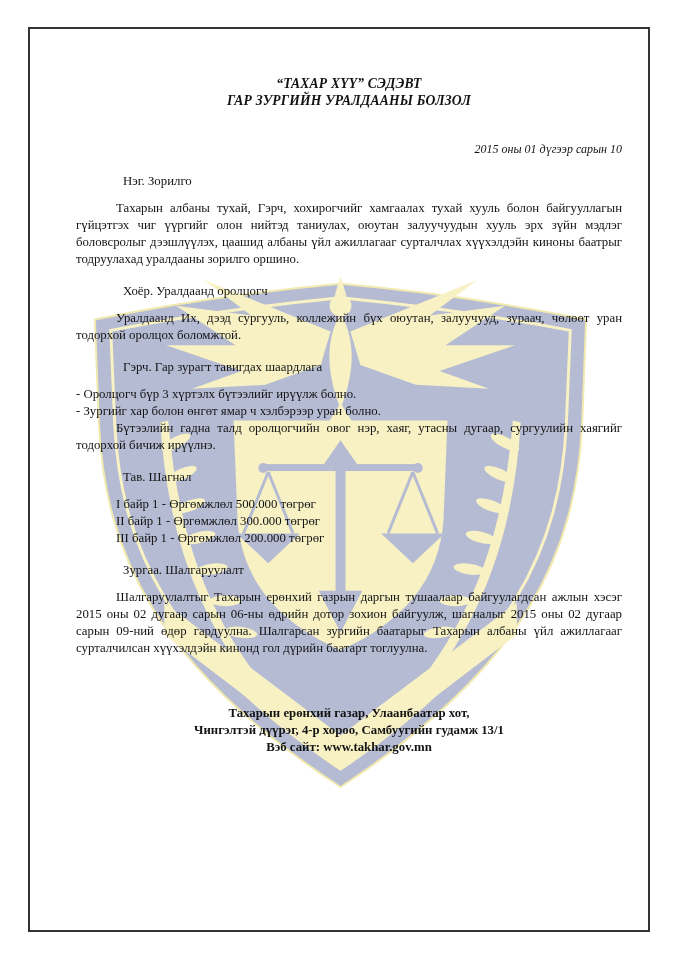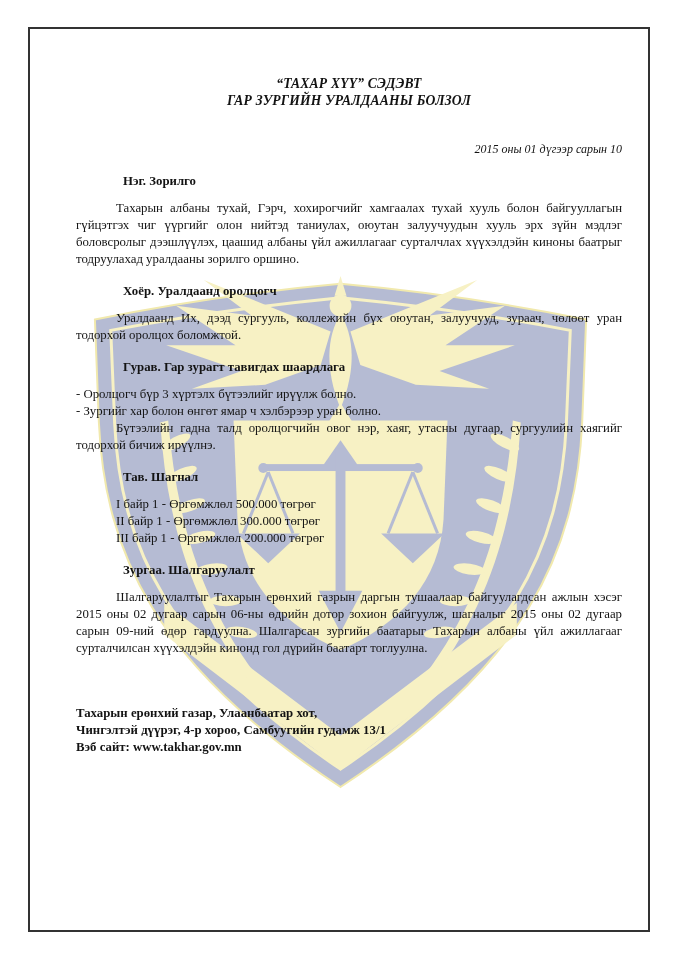--- a/index.html
+++ b/index.html
@@ -30,34 +30,34 @@
   }
   .title{
     text-align:center;font-weight:bold;font-style:italic;
     font-size:13.6px;line-height:17px;letter-spacing:.2px;
   }
   .date-line{
     text-align:right;font-style:italic;font-size:12px;
     margin:32px 0 8px 0;
   }
   .heading{
-    font-weight:bold;text-indent:47px;
+    font-weight:normal;text-indent:47px;
     margin:15px 0 10px 0;
   }
   .para{
     text-indent:40px;text-align:justify;margin:0;
   }
   .plainline{
     text-align:justify;margin:0;
   }
   .prize{
     text-indent:40px;margin:0;
   }
   .footer{
-    margin-top:48px;font-weight:bold;
+    margin-top:48px;text-align:center;font-weight:bold;
     font-size:12.8px;line-height:17px;
   }
 </style>
 </head>
 <body>
 
 <div class="page">
 
   <svg class="watermark" viewBox="0 0 520 548" aria-hidden="true">
 
@@ -138,21 +138,21 @@
       <div class="heading">Нэг. Зорилго</div>
       <p class="para">Тахарын албаны тухай, Гэрч, хохирогчийг хамгаалах тухай хууль болон байгууллагын гүйцэтгэх чиг үүргийг олон нийтэд таниулах, оюутан залуучуудын хууль эрх зүйн мэдлэг боловсролыг дээшлүүлэх, цаашид албаны үйл ажиллагааг сурталчлах хүүхэлдэйн киноны баатрыг тодруулахад уралдааны зорилго оршино.</p>
     </div>
 
     <div>
       <div class="heading">Хоёр. Уралдаанд оролцогч</div>
       <p class="para">Уралдаанд Их, дээд сургууль, коллежийн бүх оюутан, залуучууд, зураач, чөлөөт уран тодорхой оролцох боломжтой.</p>
     </div>
 
     <div>
-      <div class="heading">Гурав. Гар зурагт тавигдах шаардлага</div>
+      <div class="heading">Гэрч. Гар зурагт тавигдах шаардлага</div>
       <p class="plainline">- Оролцогч бүр 3 хүртэлх бүтээлийг ирүүлж болно.</p>
       <p class="plainline">- Зургийг хар болон өнгөт ямар ч хэлбэрээр уран болно.</p>
     </div>
 
     <div>
       <p class="para">Бүтээлийн гадна талд оролцогчийн овог нэр, хаяг, утасны дугаар, сургуулийн хаягийг тодорхой бичиж ирүүлнэ.</p>
     </div>
 
     <div>
       <div class="heading">Тав. Шагнал</div>

